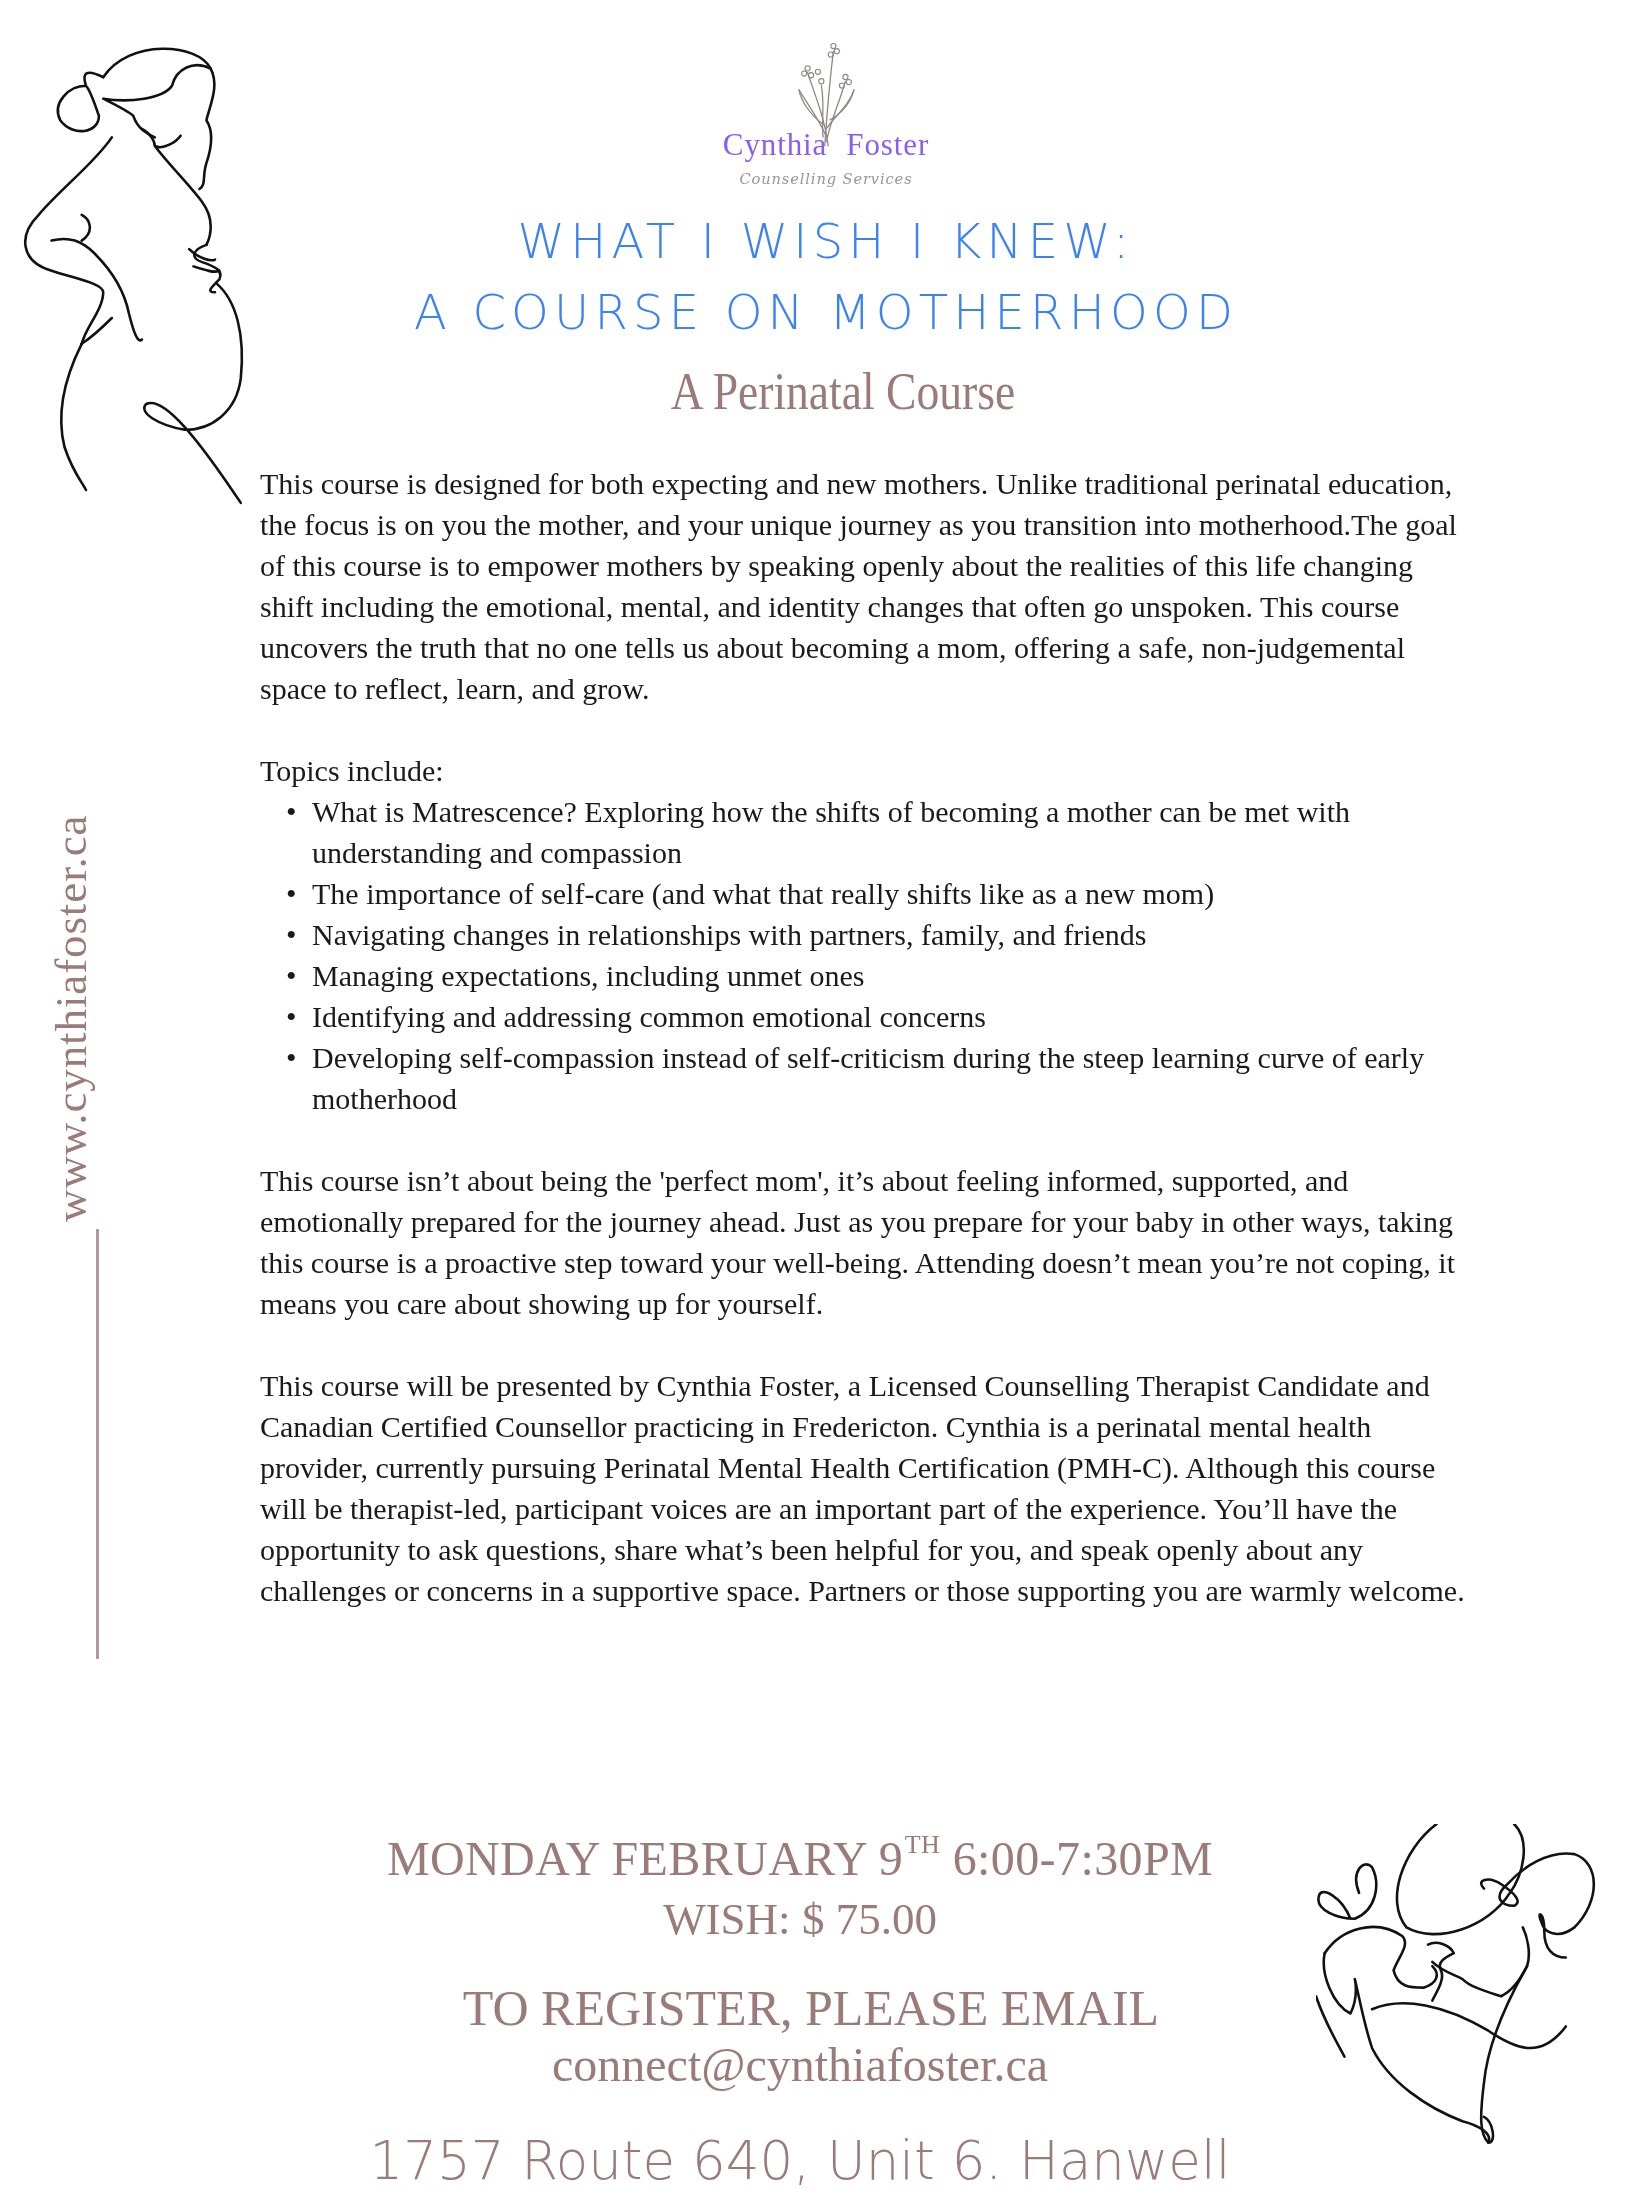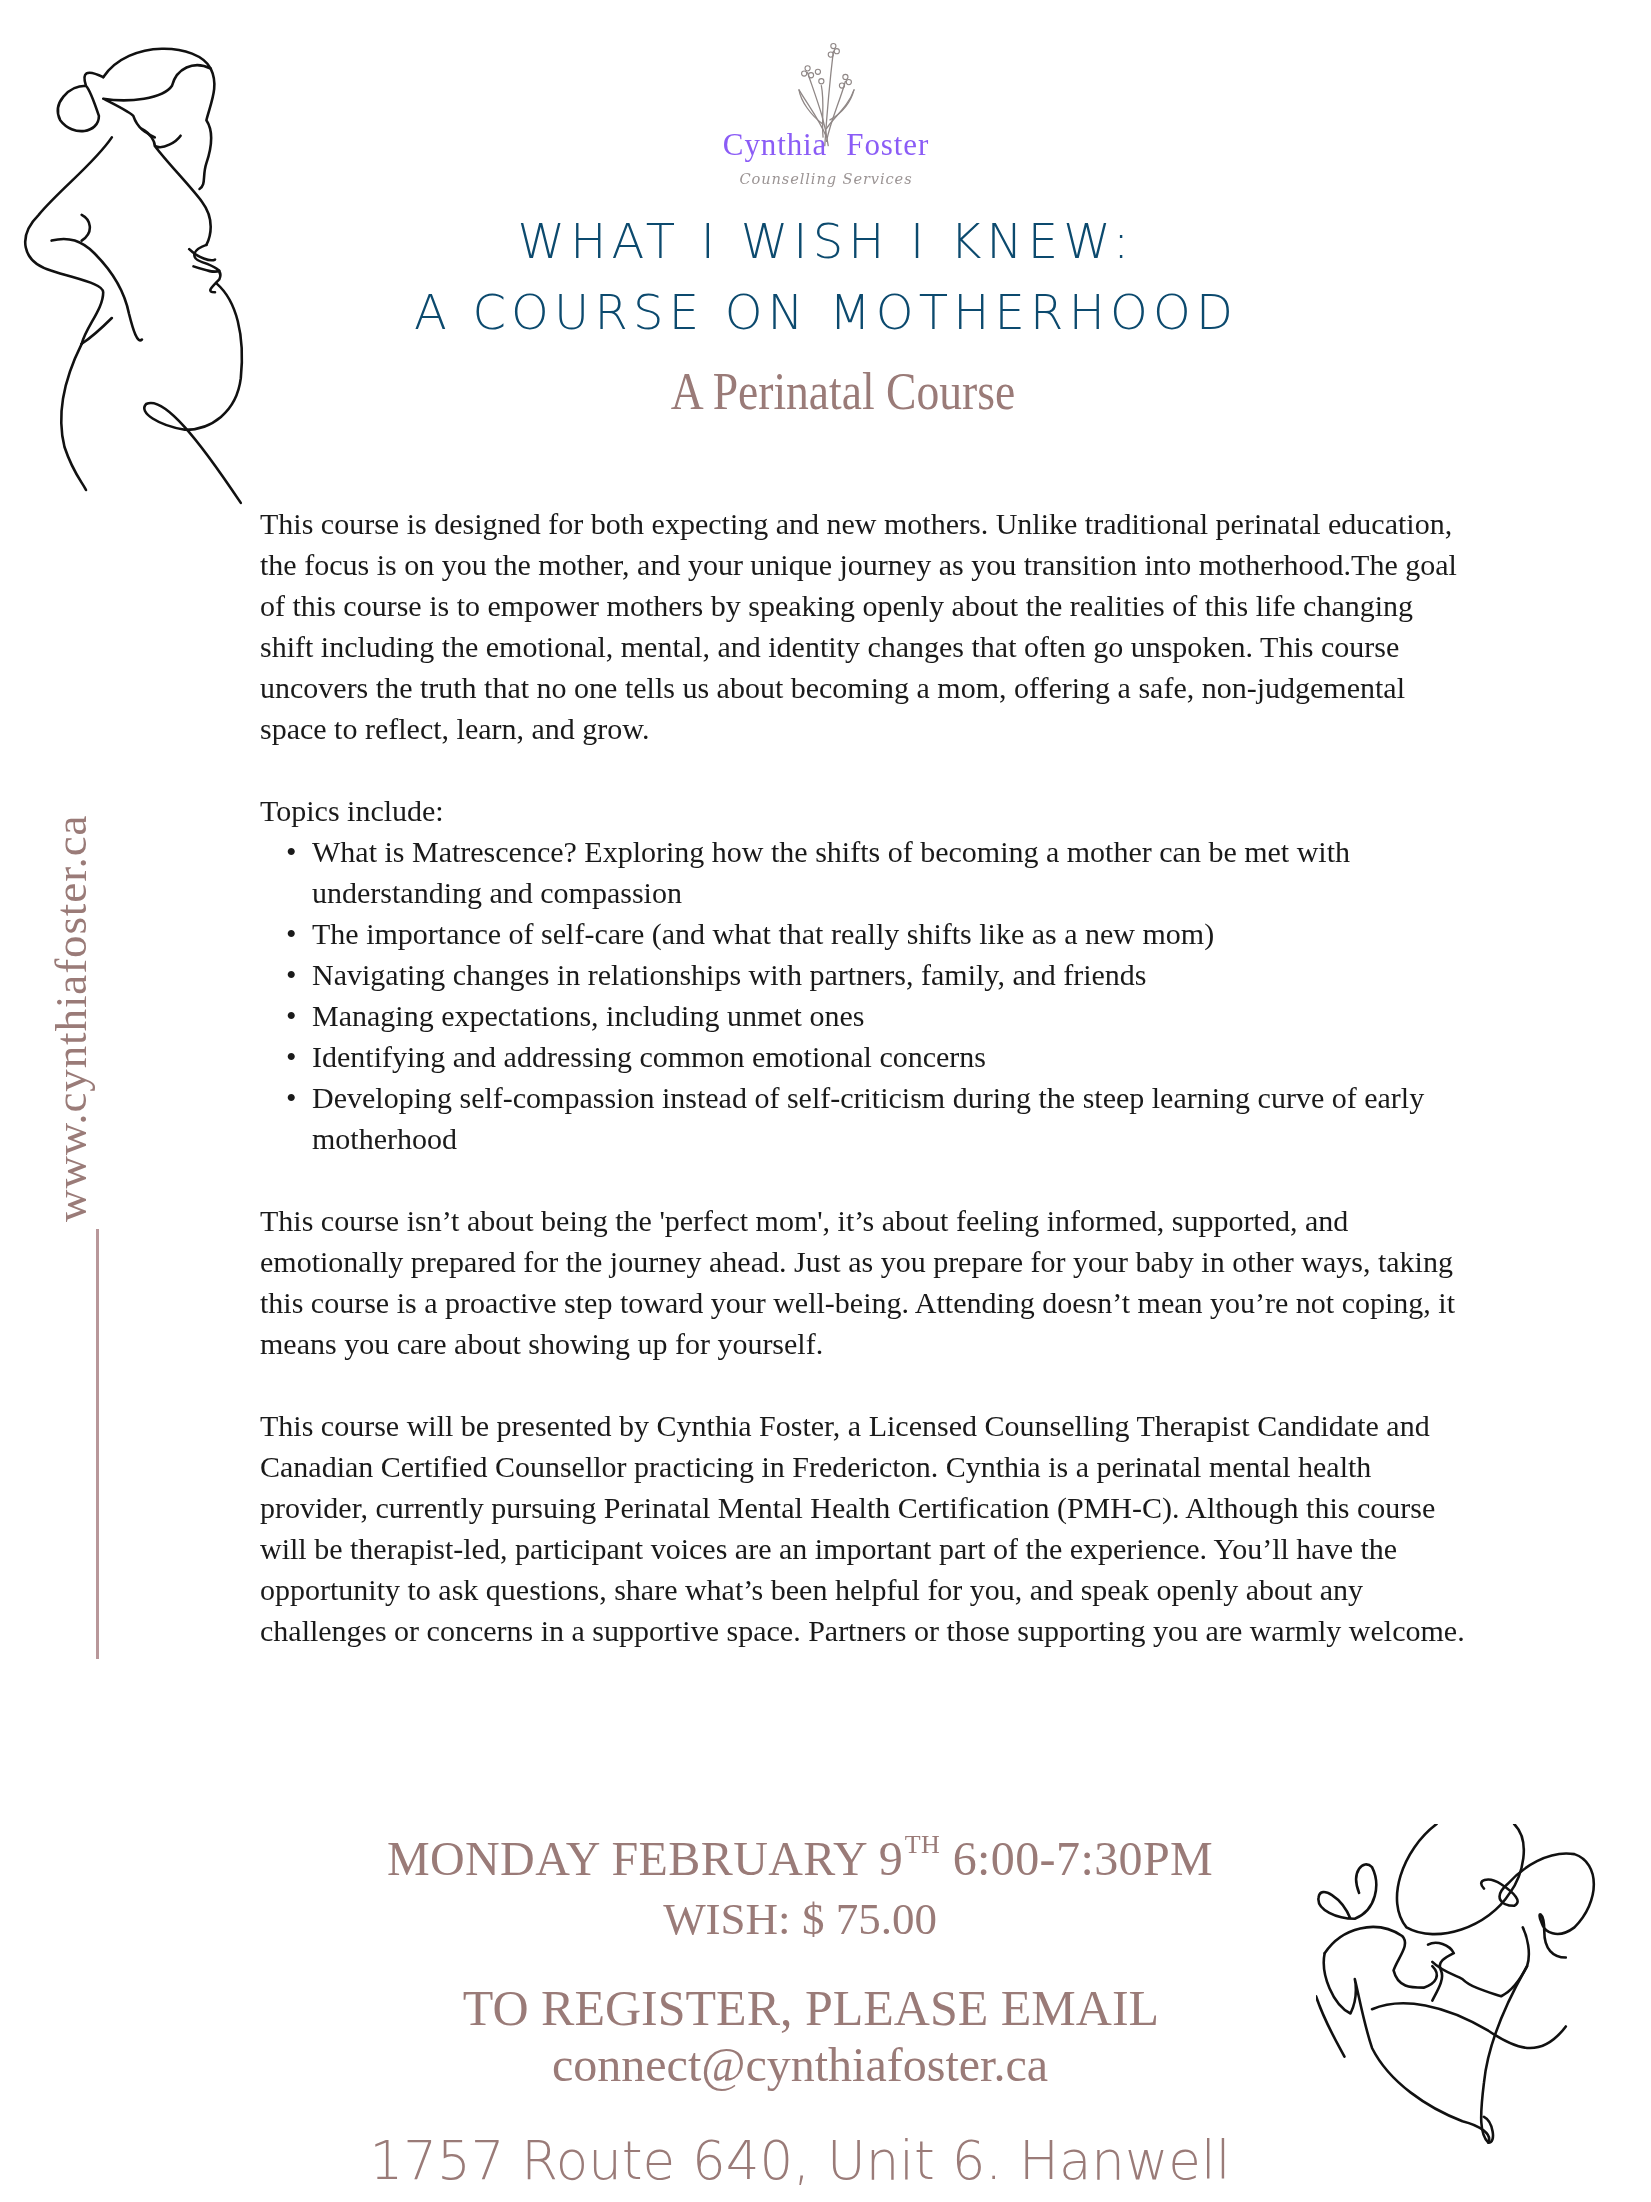--- a/index.html
+++ b/index.html
@@ -14,31 +14,31 @@
     font-family:"Liberation Serif", serif; font-size:31px; color:#8b5cf6;
     letter-spacing:0.9px; }
   #logo .brand .gap { display:inline-block; width:19px; }
   #logo .sub { position:absolute; left:0; right:0; top:136px;
     font-family:"DejaVu Serif", serif; font-style:italic; font-size:14.6px;
     color:#9b9494; letter-spacing:0.9px; }
 
   
   .title { left:0; width:1652px; text-align:center;
     font-family:"DejaVu Sans", sans-serif; font-weight:200; font-size:48px;
-    letter-spacing:5.2px; color:#0c4a6e; -webkit-text-stroke:0; }
+    letter-spacing:5.2px; color:#3b82f6; -webkit-text-stroke:0; }
   #title1 { top:213px; }
   #title2 { top:284px; }
   #subtitle { left:0; width:1686px; top:361px; text-align:center;
     font-family:"Liberation Serif", serif; font-size:53px; color:#9a7b78;
     transform:scaleX(0.86); transform-origin:843px 0; }
 
   
   #body { left:260px; top:463px; width:1205px;
     font-family:"Liberation Serif", serif; font-size:30px; line-height:41px;
-    color:#1a1a1a;margin-top:40px; }
+    color:#1a1a1a; }
   #body p { margin:0; }
   #body .para { margin-bottom:41px; }
   #body .topics-label { margin:0; }
   #body ul { margin:0 0 41px 0; padding:0 0 0 52px; list-style:none; }
   #body li { position:relative; }
   #body li::before { content:"•"; position:absolute; left:-26px; top:0; }
   #body .para.p3 { margin-top:12px; }
 
   
   #site-url { left:45px; top:1222px; transform-origin:0 0; transform:rotate(-90deg);

